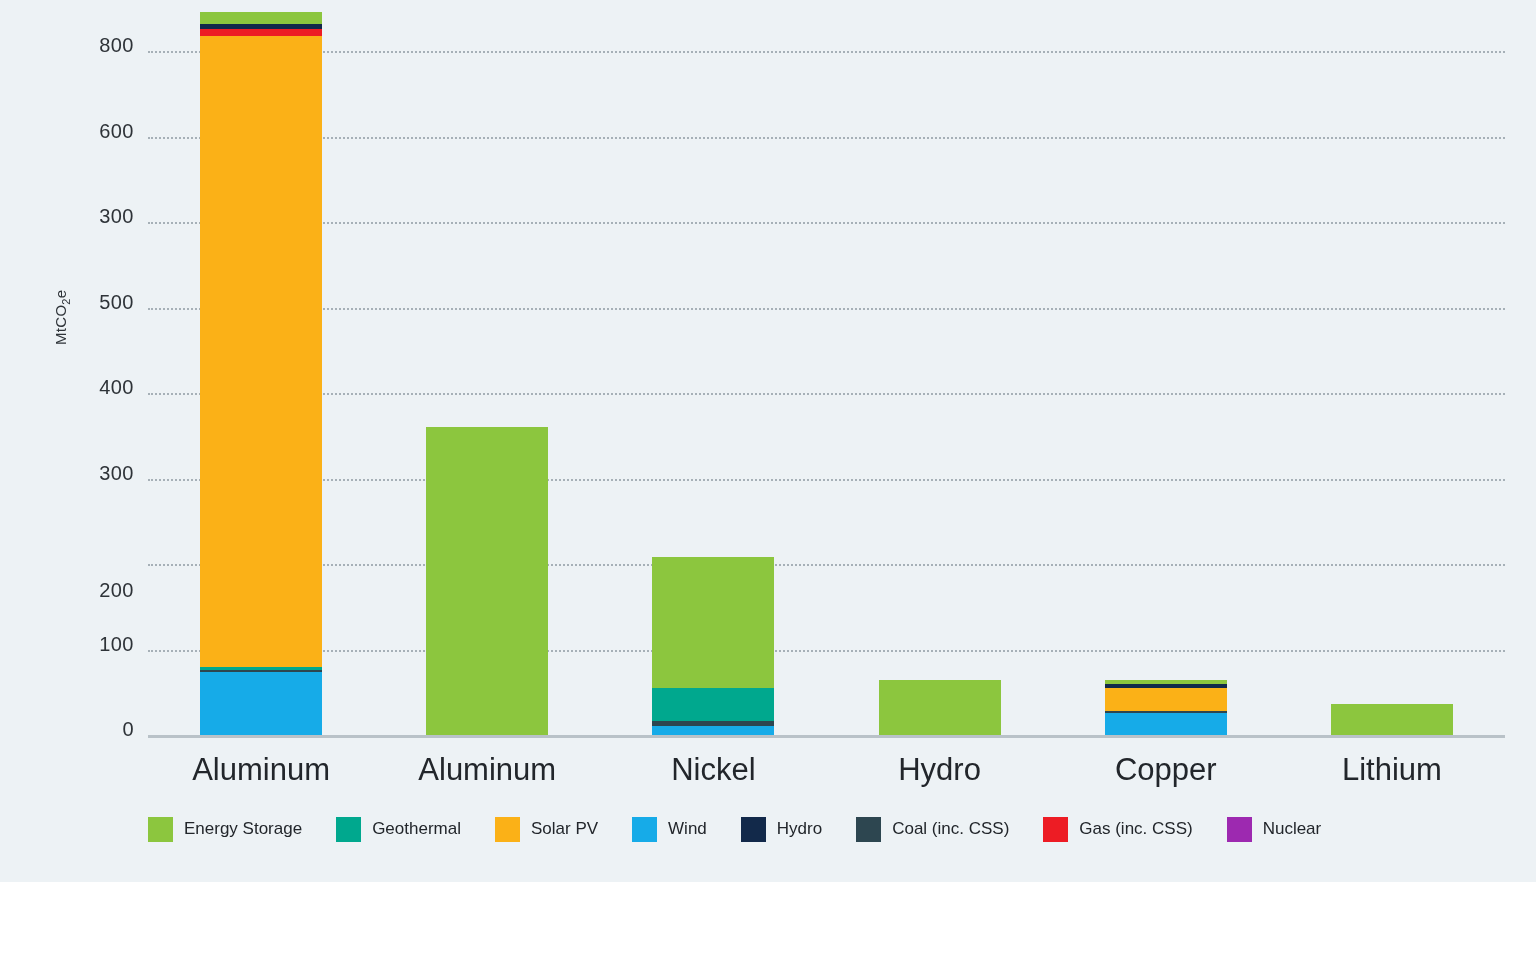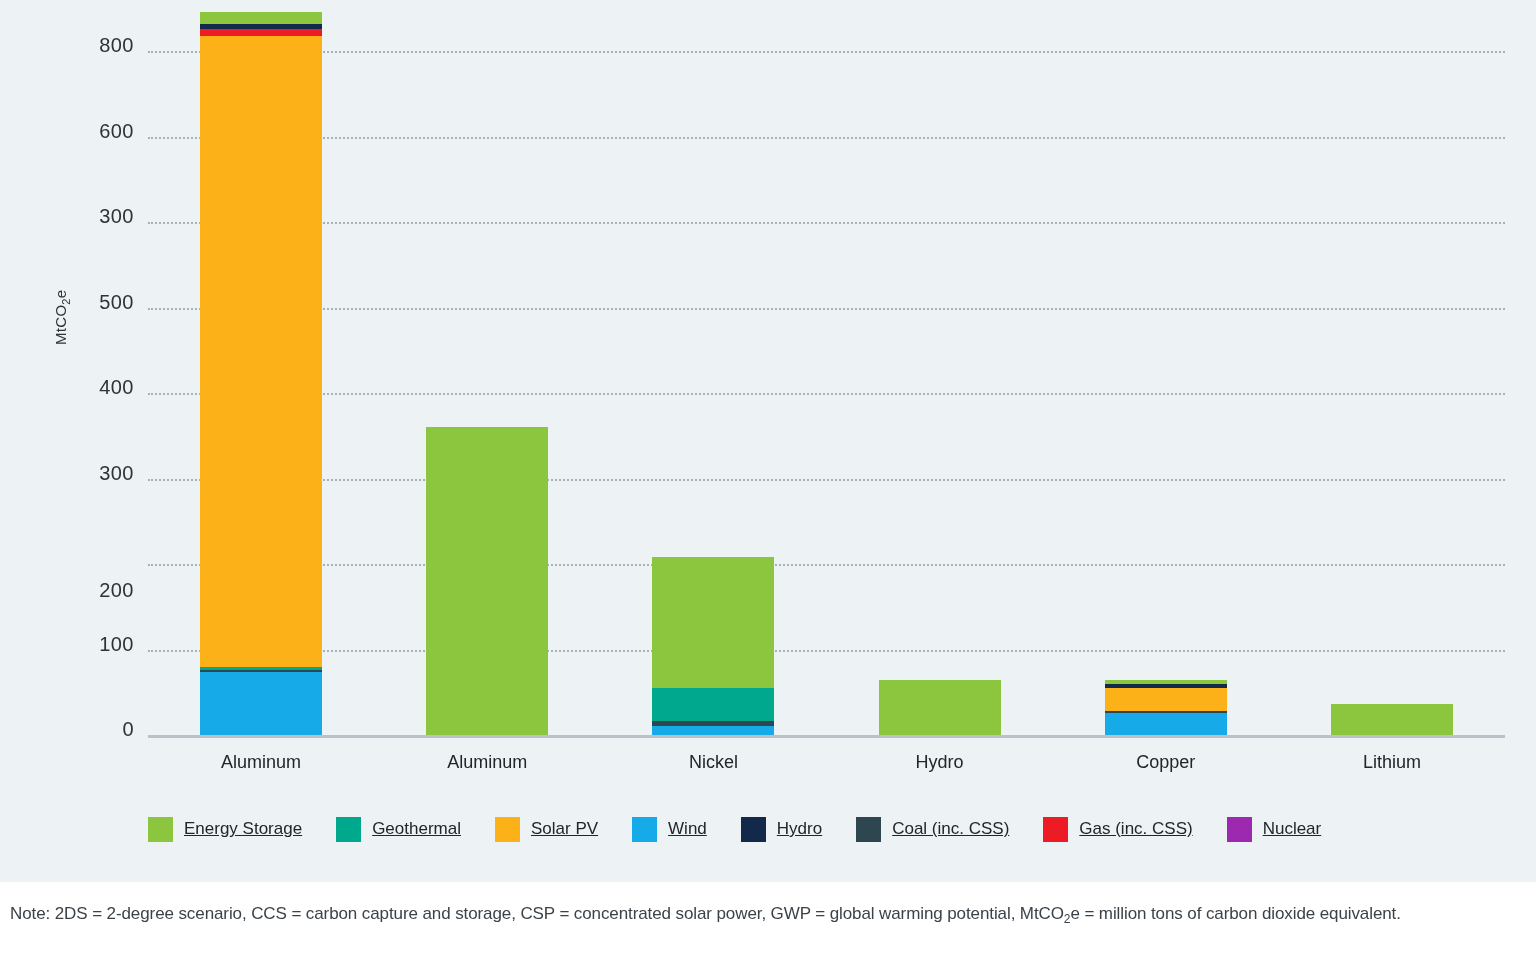--- a/index.html
+++ b/index.html
@@ -69,21 +69,21 @@
     display: flex;
     flex-direction: column-reverse;
     justify-content: flex-start;
   }
   .seg { width: 100%; }
 
   .xtick-label {
     position: absolute;
     top: 752px;
     text-align: center;
-    font-size: 18px;
+    font-size: 31px;
     color: #22262b;
     font-family: "Liberation Sans", sans-serif;
   }
 
   
   #legend {
     position: absolute;
     left: 148px; top: 806px;
     width: 1290px; height: 46px;
     display: flex;
@@ -97,21 +97,20 @@
   }
   .legend-swatch {
     width: 25px; height: 25px;
     margin-right: 11px;
     flex: 0 0 auto;
   }
   .legend-text {
     font-size: 17px;
     color: #22262b;
     font-family: "Liberation Sans", sans-serif;
-    text-decoration: underline;
   }
 
   
   #note-bar {
     position: absolute;
     left: 0; top: 882px;
     width: 1536px; height: 71px;
     background: #ffffff;
   }
   #note-text {
@@ -233,19 +232,14 @@
           <span class="legend-swatch" style="background: rgb(237, 28, 36);"></span>
           <span class="legend-text">Gas (inc. CSS)</span>
         </div>
         <div class="legend-item">
           <span class="legend-swatch" style="background: rgb(157, 41, 176);"></span>
           <span class="legend-text">Nuclear</span>
         </div>
       </div>
   </div>
 
-  <div id="note-bar">
-    <div id="note-text">
-      <span>Note: 2DS = 2-degree scenario, CCS = carbon capture and storage, CSP = concentrated solar power, GWP = global warming potential, MtCO</span><sub>2</sub><span>e = million tons of carbon dioxide equivalent.</span>
-    </div>
-  </div>
 
 </div>
 
 </body></html>

